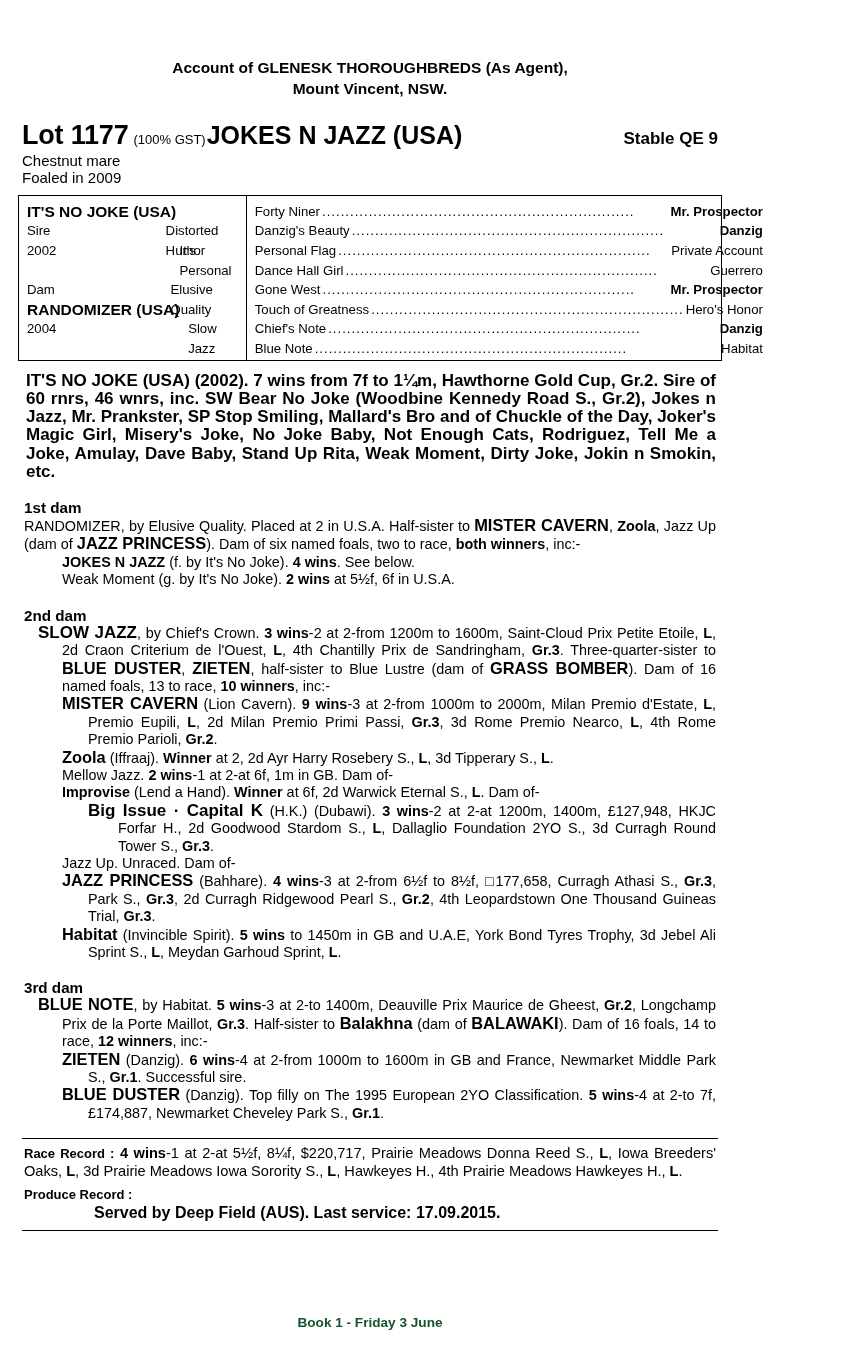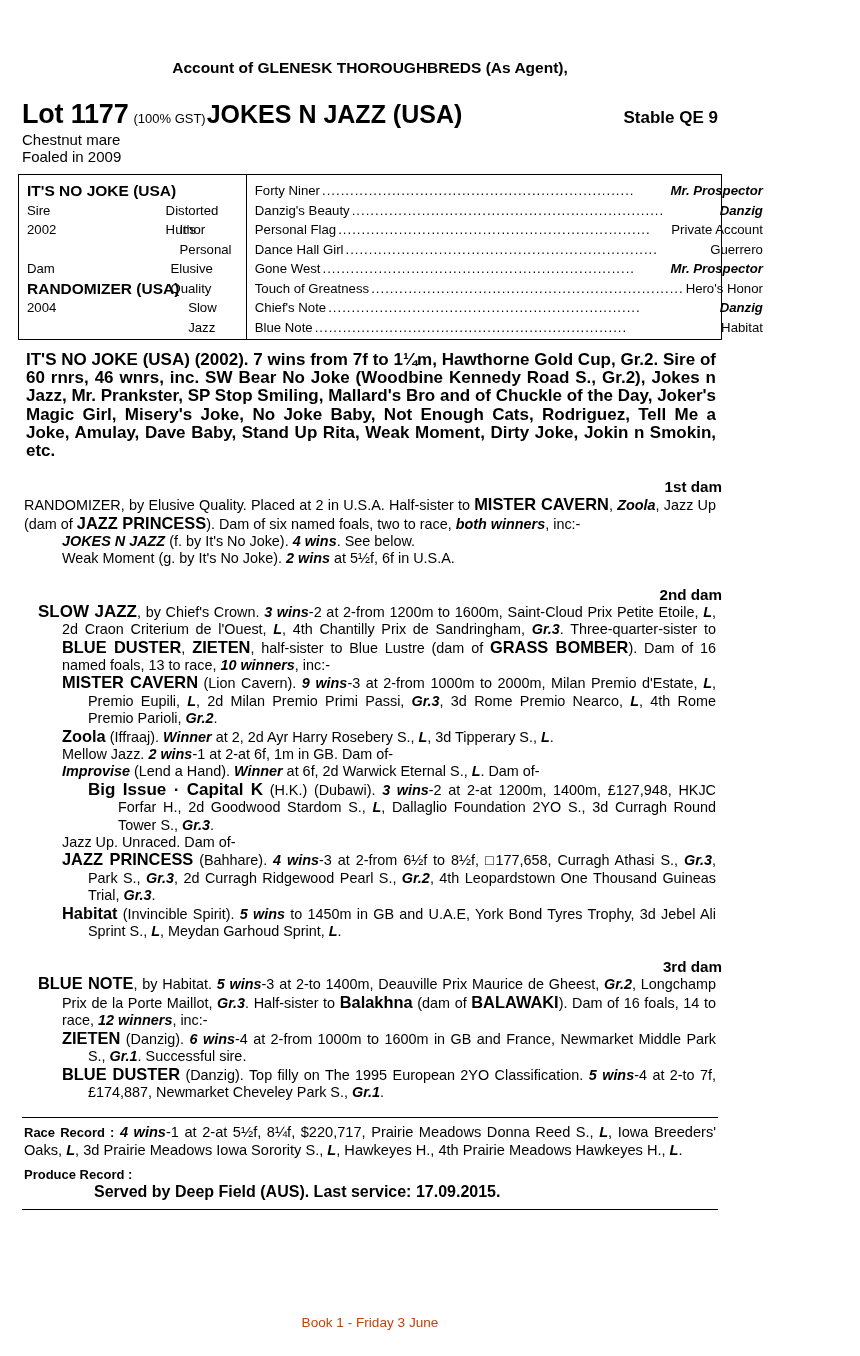--- a/index.html
+++ b/index.html
@@ -114,21 +114,21 @@
     flex: 1;
     overflow: hidden;
     white-space: nowrap;
     letter-spacing: 1px;
     margin: 0 2px;
     color: #000;
   }
   .dotline .rt {
     text-align: right;
   }
-  .b { font-weight: bold; font-style: italic; }
+  .b { font-weight: bold; }
 
   
   .blk {
     font-size: 14.4px;
     line-height: 17.4px;
     text-align: justify;
     padding: 0 6px;
   }
   .sire-para {
     font-weight: bold;
@@ -136,21 +136,20 @@
     line-height: 18.2px;
     margin-top: 11px;
     padding: 0 6px 0 8px;
     text-align: justify;
   }
   .dam-head {
     font-weight: bold;
     font-size: 15.2px;
     margin-top: 18px;
     padding-left: 6px;
-    text-align: right;
   }
   .p0 {
     margin-top: 1px;
     padding-left: 6px;
     padding-right: 6px;
     text-indent: 0;
   }
   .ind1 { padding-left: 44px; }
   .hang1 { padding-left: 44px; text-indent: -24px; }
   .hang2 { padding-left: 70px; text-indent: -26px; }
@@ -175,32 +174,33 @@
   .rule2 {
     border-top: 1.5px solid #000;
     margin: 8px 4px 0 4px;
   }
   .footer {
     position: absolute;
     left: 0;
     right: 0;
     bottom: 26px;
     text-align: center;
-    font-weight: normal;
+    font-weight: bold;
     font-size: 13.6px;
-    color: #c2410c;
+    color: #14532d;
   }
 </style>
 </head>
 <body>
 
 <div class="page">
 
   <div class="account">
     <div>Account of GLENESK THOROUGHBREDS (As Agent),</div>
+    <div>Mount Vincent, NSW.</div>
   </div>
 
   <div class="lot-row">
     <div class="lot-left">
       <span class="lot-no">Lot 1177</span>
       <span class="gst">(100% GST)</span>
       <span class="horse-name">JOKES N JAZZ (USA)</span>
     </div>
     <div class="stable">Stable QE 9</div>
   </div>

